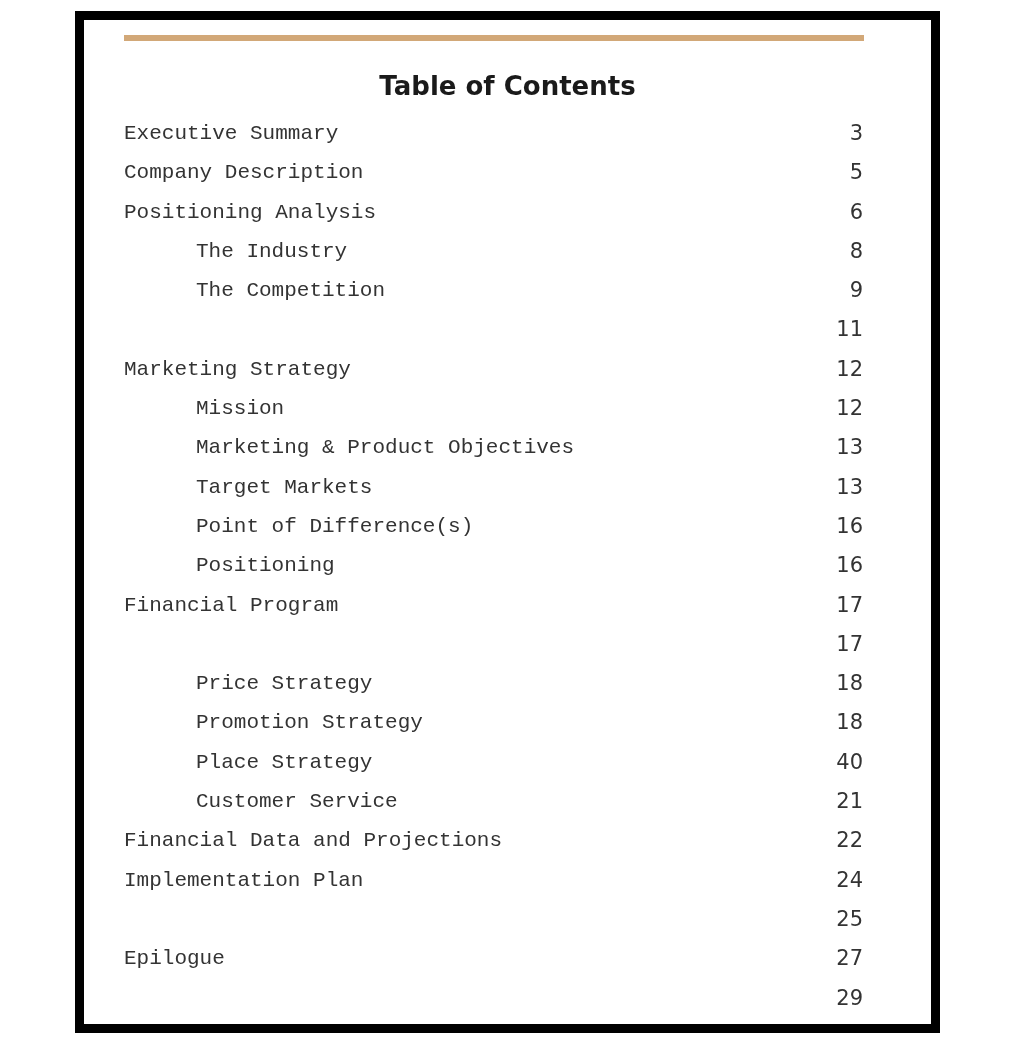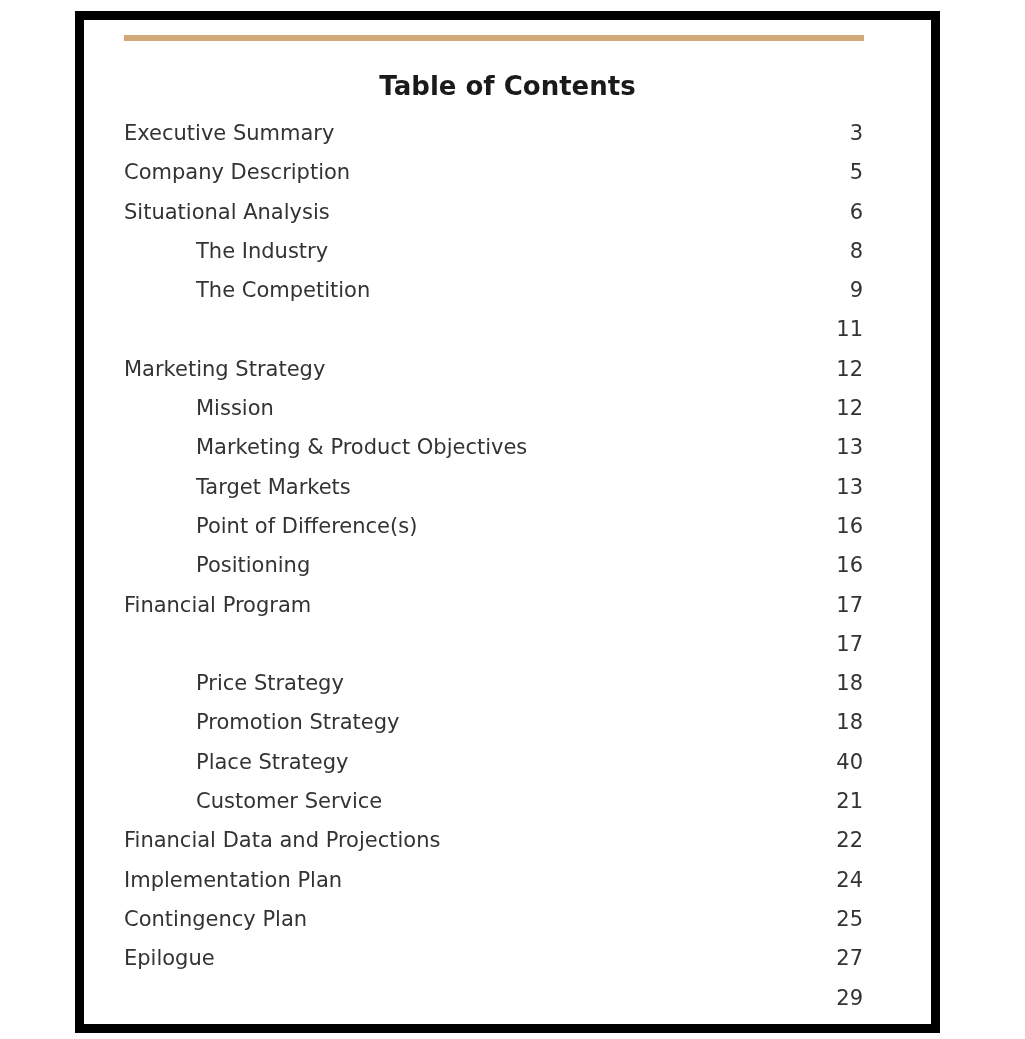--- a/index.html
+++ b/index.html
@@ -67,20 +67,21 @@
     height: 39.3px;
     line-height: 39.3px;
     font-size: 21px;
     color: #333333;
   }
 
   .toc-label {
     position: absolute;
     left: 40px;
     white-space: pre;
+    font-family: Liberation Mono, monospace;
   }
   .toc-row.level-2 .toc-label {
     left: 112px;
   }
 
   .toc-page {
     position: absolute;
     left: 0;
     width: 779px;
     text-align: right;
@@ -101,21 +102,21 @@
     <div id="toc">
         <div class="toc-row level-1">
           <span class="toc-label">Executive Summary</span>
           <span class="toc-page">3</span>
         </div>
         <div class="toc-row level-1">
           <span class="toc-label">Company Description</span>
           <span class="toc-page">5</span>
         </div>
         <div class="toc-row level-1">
-          <span class="toc-label">Situational Analysis</span>
+          <span class="toc-label">Positioning Analysis</span>
           <span class="toc-page">6</span>
         </div>
         <div class="toc-row level-2">
           <span class="toc-label">The Industry</span>
           <span class="toc-page">8</span>
         </div>
         <div class="toc-row level-2">
           <span class="toc-label">The Competition</span>
           <span class="toc-page">9</span>
         </div>
@@ -171,21 +172,20 @@
         </div>
         <div class="toc-row level-1">
           <span class="toc-label">Financial Data and Projections</span>
           <span class="toc-page">22</span>
         </div>
         <div class="toc-row level-1">
           <span class="toc-label">Implementation Plan</span>
           <span class="toc-page">24</span>
         </div>
         <div class="toc-row level-1">
-          <span class="toc-label">Contingency Plan</span>
           <span class="toc-page">25</span>
         </div>
         <div class="toc-row level-1">
           <span class="toc-label">Epilogue</span>
           <span class="toc-page">27</span>
         </div>
         <div class="toc-row level-1">
           <span class="toc-page">29</span>
         </div>
         <div class="toc-row level-1">

